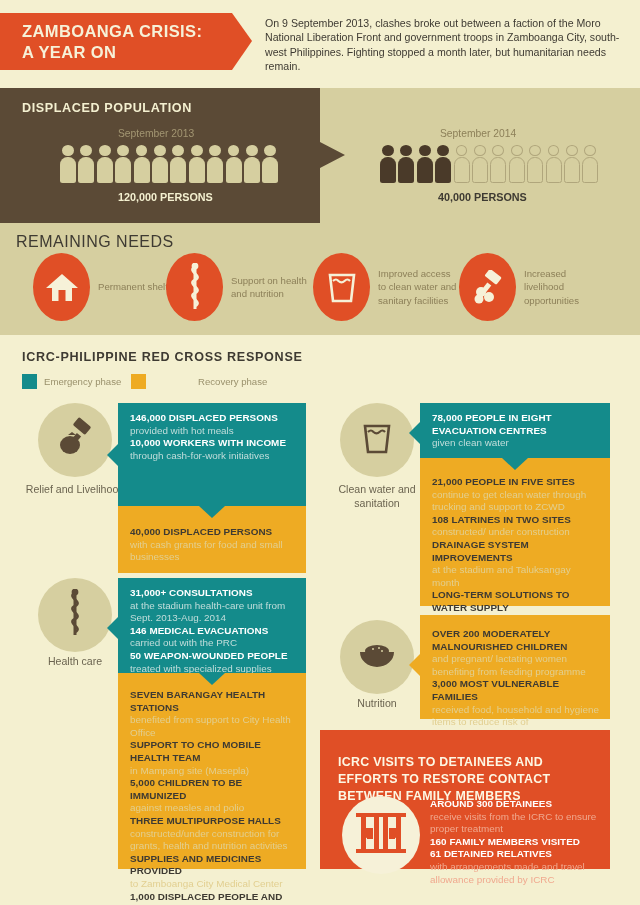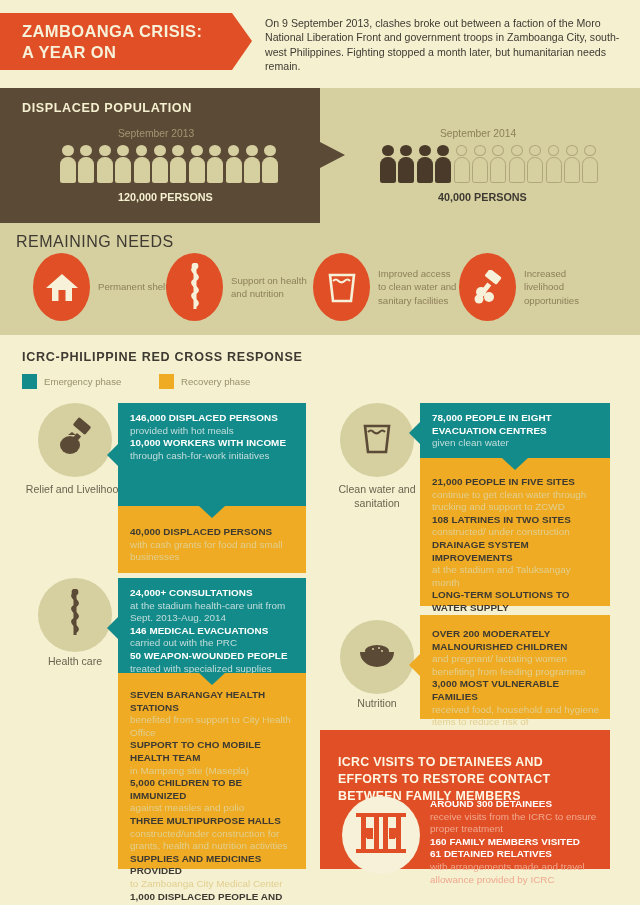--- a/index.html
+++ b/index.html
@@ -303,21 +303,21 @@
     <div class="need-text">Increased livelihood opportunities</div>
   </div>
 </div>
 
 <div id="response">
   <div class="resp-heading">ICRC-PHILIPPINE RED CROSS RESPONSE</div>
   <div class="legend" style="left:22px;">
     <div class="sw" style="background:#148b8b"></div>
     <div class="lb">Emergency phase</div>
   </div>
-  <div class="legend" style="left:159px;">
+  <div class="legend" style="left:131px;gap:45px;">
     <div class="sw" style="background:#eeab23"></div>
     <div class="lb">Recovery phase</div>
   </div>
 
   <div class="theme-circle" style="left:38px; top:68px;">
     <span>
       <svg width="42" height="42" viewBox="0 0 42 42">
         <rect x="20" y="4" width="16" height="10" rx="1.6" fill="#5b4a36" transform="rotate(40 28 9)"></rect>
         <rect x="16" y="15" width="5.5" height="20" fill="#5b4a36" transform="rotate(40 18 25)"></rect>
         <path d="M14 18 l4 -3 l4 3 z" fill="#5b4a36"></path>
@@ -359,21 +359,21 @@
         <circle cx="13" cy="3" r="3.4" fill="#5b4a36"></circle>
       </svg>
     </span>
   </div>
   <div class="theme-label" style="left:20px; top:320px;">Health care</div>
 
   <div class="box teal" style="left:118px; top:243px; width:188px; height:95px;">
     <div class="notch-l teal" style="top:38px;"></div>
     <div class="box-inner">
       <div class="fact">
-        <b>24,000+ CONSULTATIONS</b><br>
+        <b>31,000+ CONSULTATIONS</b><br>
         <i>at the stadium health-care unit from Sept. 2013-Aug. 2014</i>
       </div>
       <div class="fact">
         <b>146 MEDICAL EVACUATIONS</b><br>
         <i>carried out with the PRC</i>
       </div>
       <div class="fact">
         <b>50 WEAPON-WOUNDED PEOPLE</b><br>
         <i>treated with specialized supplies</i>
       </div>

